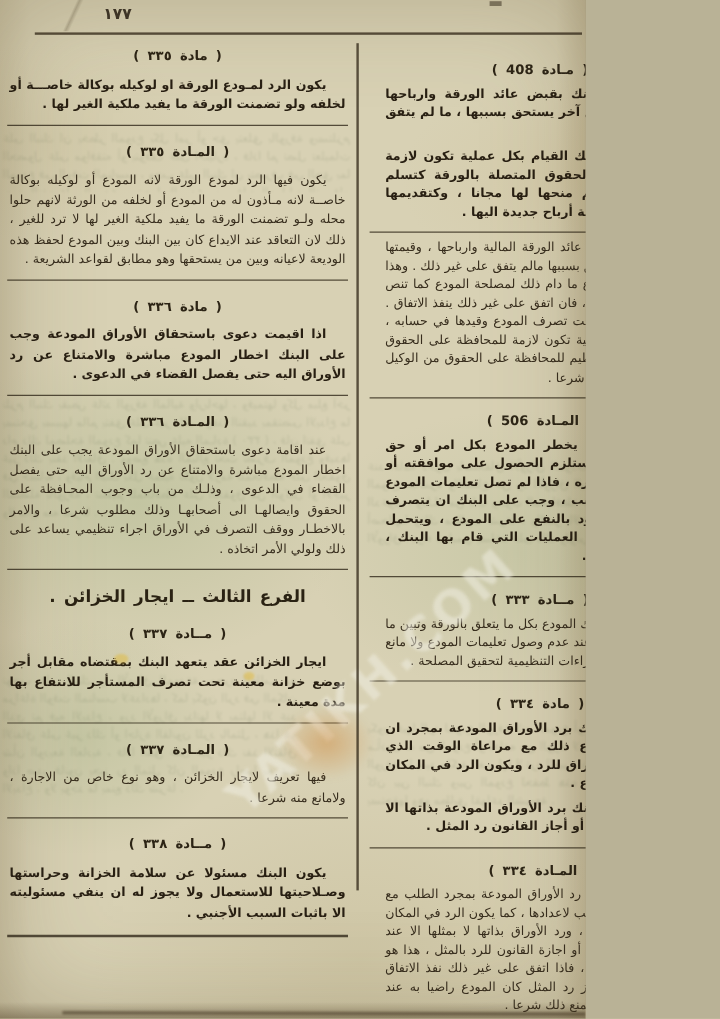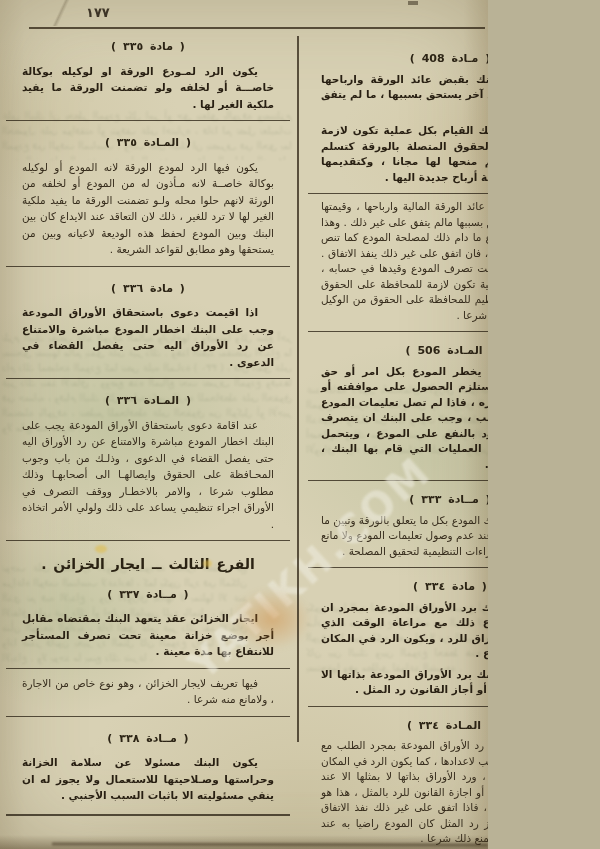--- a/index.html
+++ b/index.html
@@ -22,21 +22,21 @@
   .divider{position:absolute;left:297px;top:36px;width:2px;height:706px;background:rgba(52,42,26,.78);z-index:4;}
   .col{position:absolute;top:36px;width:288px;direction:rtl;z-index:2;color:#2e2617;font-size:10.5px;}
   .col-left{left:4px;line-height:16.5px;}
   .col-right{left:306px;line-height:15.5px;}
   .sec h3{font-size:11px;font-weight:bold;text-align:center;margin:11px 0 5px;color:#2c2415;word-spacing:3px;letter-spacing:.3px;}
   .col-left .sec h3{margin:14px 0 7px;}
   .col-right .sec:first-child h3{margin-top:15px;}
   .col-left .sec:first-child h3{margin-top:3px;}
   .branch{font-size:14px;font-weight:bold;text-align:center;margin:15px 0 8px;color:#2a2213;word-spacing:2px;}
   .para{margin:5px 15px;text-align:justify;text-indent:16px;}
-  .col-left .para{margin:6px 18px;}
+  .col-left .para{margin:6px 4px;}
   .article{font-weight:bold;color:#281f12;}
   .commentary{font-weight:normal;color:#372d1d;}
   .sep{border:0;border-top:1px solid rgba(45,36,22,.78);margin:8px 2px 5px;}
   .sep.strong{border-top-width:2px;margin-top:10px;}
   .ghost{position:absolute;direction:rtl;transform:scaleX(-1);color:#4c5c3e;opacity:.14;filter:blur(1.1px);
     font-size:10px;line-height:15px;text-align:justify;overflow:hidden;pointer-events:none;z-index:1;}
   .watermark{position:absolute;left:130px;top:545px;width:360px;text-align:center;transform:rotate(-42deg);
     font-size:40px;font-weight:bold;color:rgba(238,236,224,.55);letter-spacing:3px;filter:blur(1.2px);z-index:3;pointer-events:none;}
   .orange-blot{position:absolute;left:232px;top:588px;width:80px;height:62px;z-index:3;filter:blur(3px);
     background:radial-gradient(ellipse at center, rgba(205,125,40,.42), transparent 70%);}
@@ -125,20 +125,21 @@
     </section>
     <section class="sec">
       <div class="branch">الفرع الثالث ــ ايجار الخزائن .</div>
     </section>
     <section class="sec">
       <h3>( مــادة ٣٣٧ )</h3>
       <p class="para article">ايجار الخزائن عقد يتعهد البنك بمقتضاه مقابل أجر بوضع خزانة معينة تحت تصرف المستأجر للانتفاع بها مدة معينة .</p>
       <hr class="sep">
     </section>
     <section class="sec">
+      <h3>( المـادة ٣٣٧ )</h3>
       <p class="para commentary">فيها تعريف لايجار الخزائن ، وهو نوع خاص من الاجارة ، ولامانع منه شرعا .</p>
       <hr class="sep">
     </section>
     <section class="sec">
       <h3>( مــادة ٣٣٨ )</h3>
       <p class="para article">يكون البنك مسئولا عن سلامة الخزانة وحراستها وصـلاحيتها للاستعمال ولا يجوز له ان ينفي مسئوليته الا باثبات السبب الأجنبي .</p>
       <hr class="sep strong">
     </section>
   </div>
 

